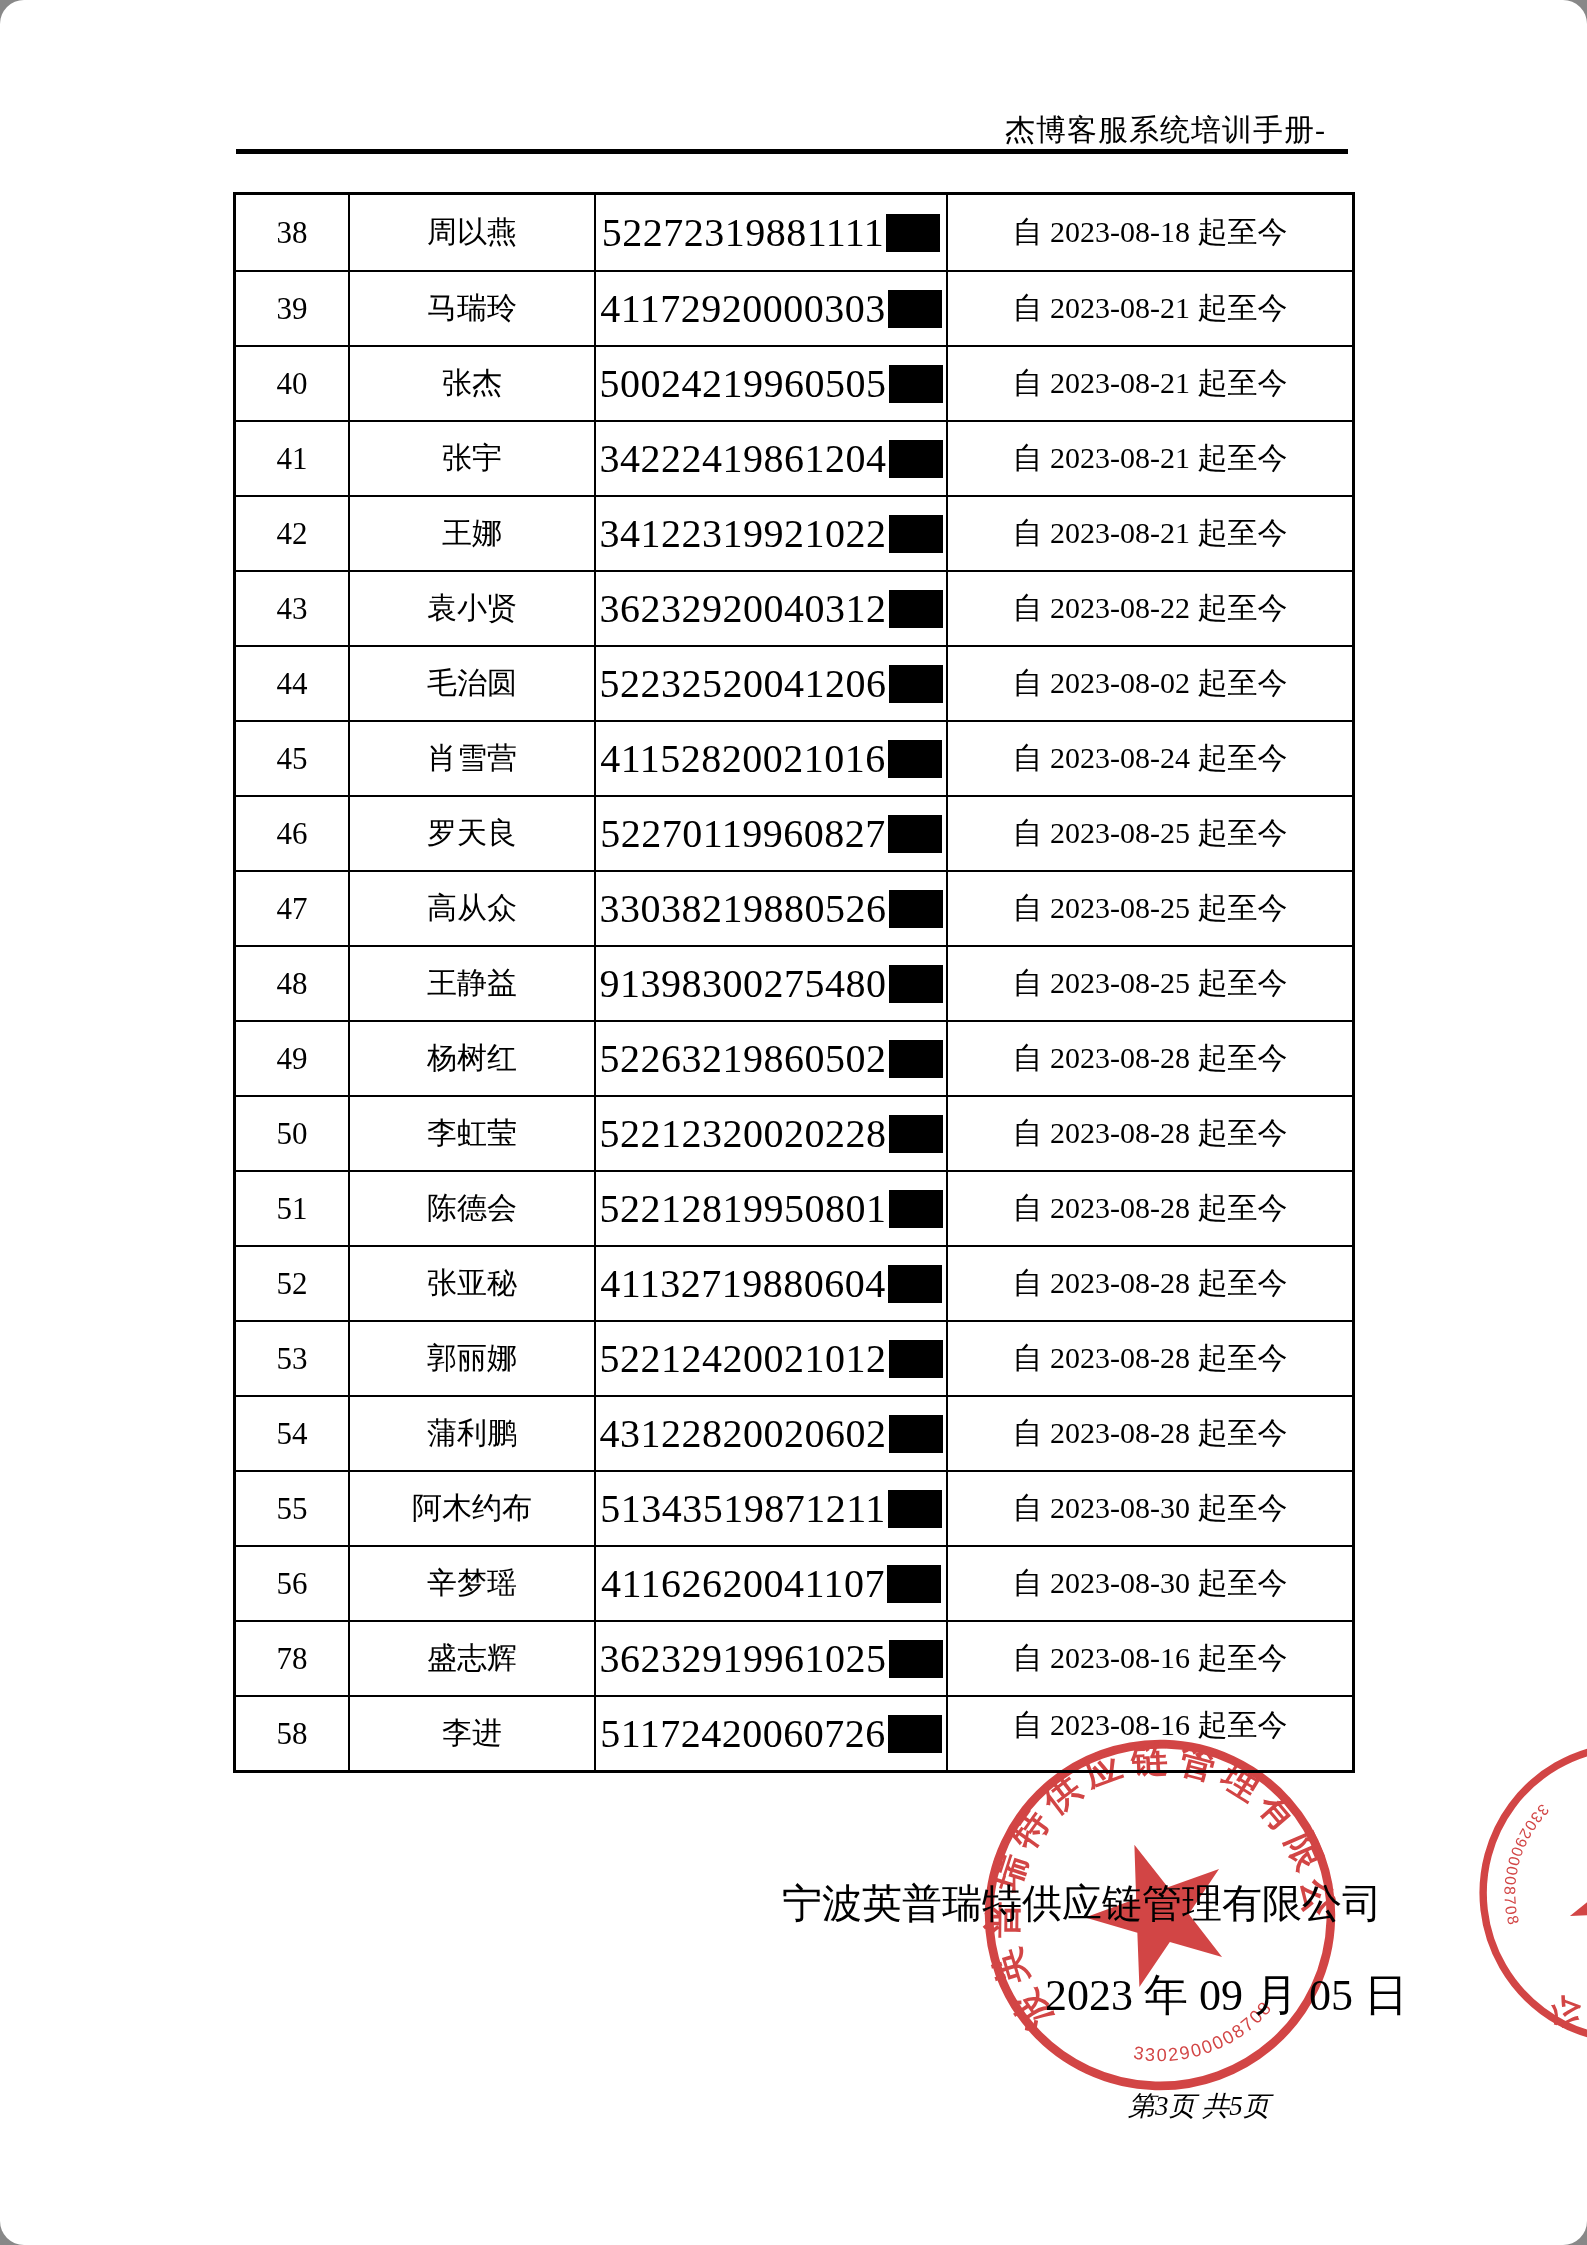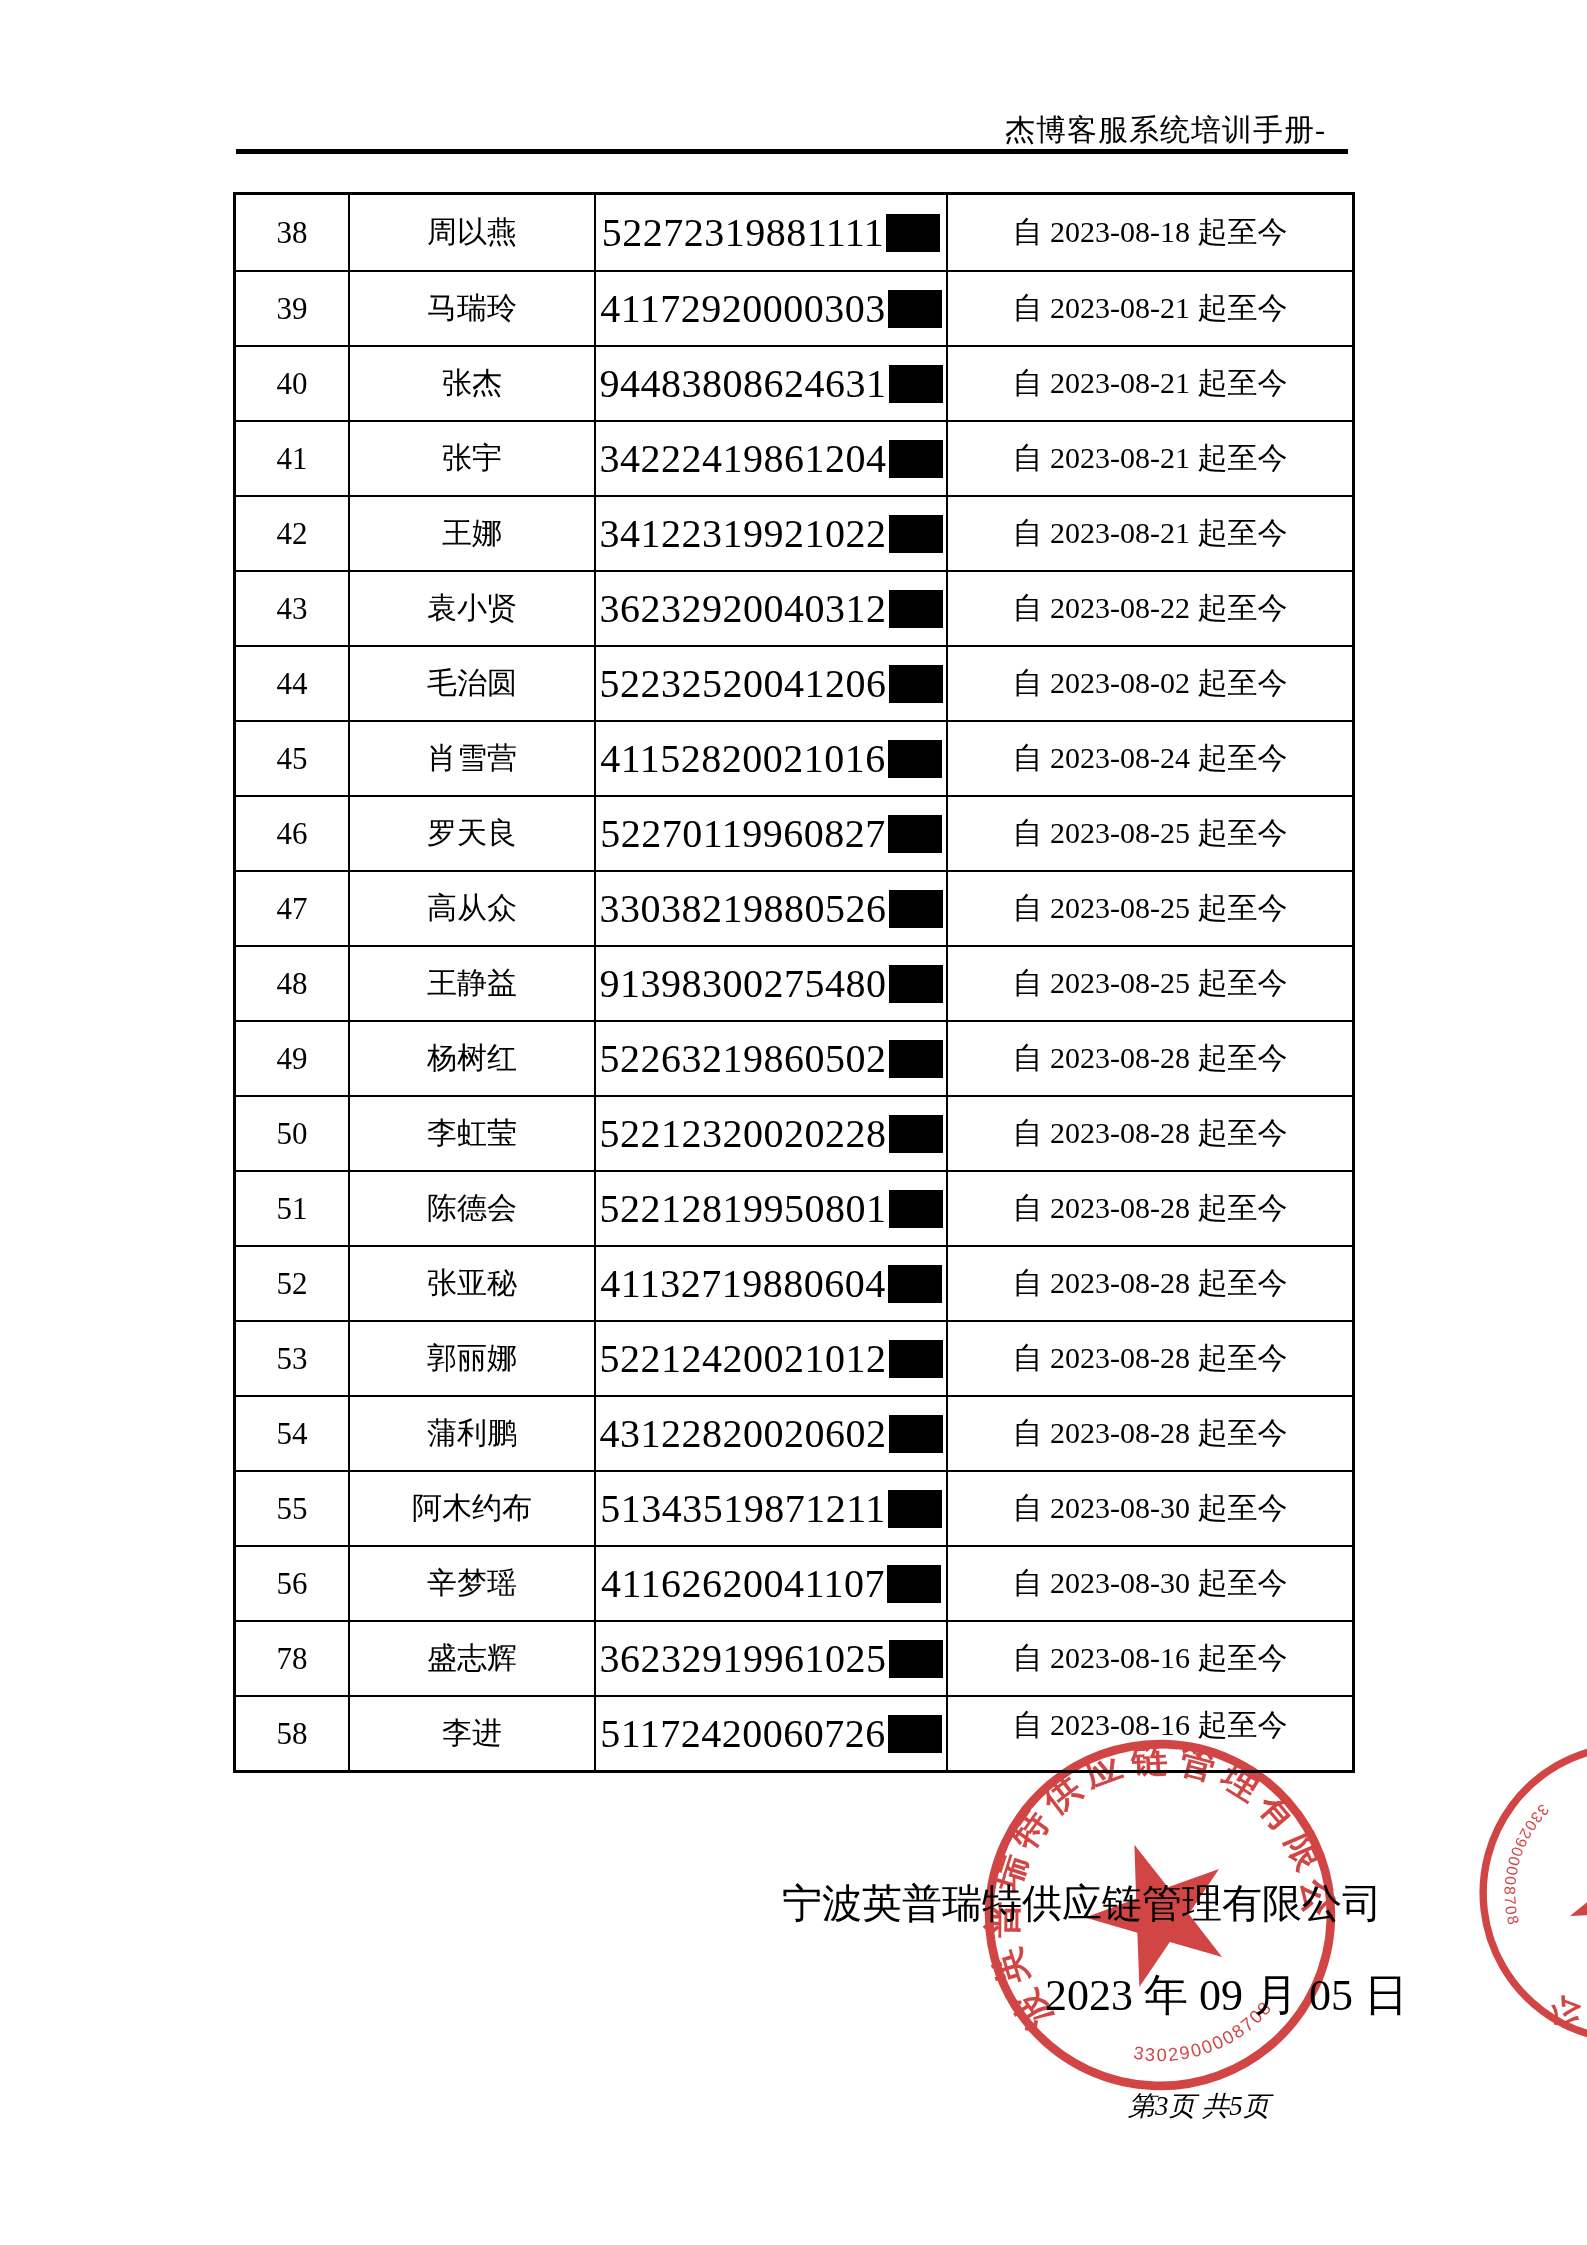--- a/index.html
+++ b/index.html
@@ -3,20 +3,21 @@
 <meta charset="utf-8">
 <style>
   html,body{margin:0;padding:0;background:#888;}
   .page{
     position:relative;
     width:1587px;height:2245px;
     background:#ffffff;
     overflow:hidden;
     font-family:"Liberation Serif","DejaVu Serif",serif;
     color:#000;
+    border-radius:24px;
   }
   
   .doc-title{
     position:absolute; top:110px; left:236px; width:1090px;
     text-align:right;
     font-size:30px; letter-spacing:1px;
     white-space:nowrap;
   }
   .header-rule{
     position:absolute; top:149px; left:236px;
@@ -119,21 +120,21 @@
         <div class="cell c-id">
           <span>41172920000303</span>
           <span class="redact"></span>
         </div>
         <div class="cell c-period">自 2023-08-21 起至今</div>
       </div>
       <div class="trow">
         <div class="cell c-no">40</div>
         <div class="cell c-name">张杰</div>
         <div class="cell c-id">
-          <span>94483808624631</span>
+          <span>50024219960505</span>
           <span class="redact"></span>
         </div>
         <div class="cell c-period">自 2023-08-21 起至今</div>
       </div>
       <div class="trow">
         <div class="cell c-no">41</div>
         <div class="cell c-name">张宇</div>
         <div class="cell c-id">
           <span>34222419861204</span>
           <span class="redact"></span>

